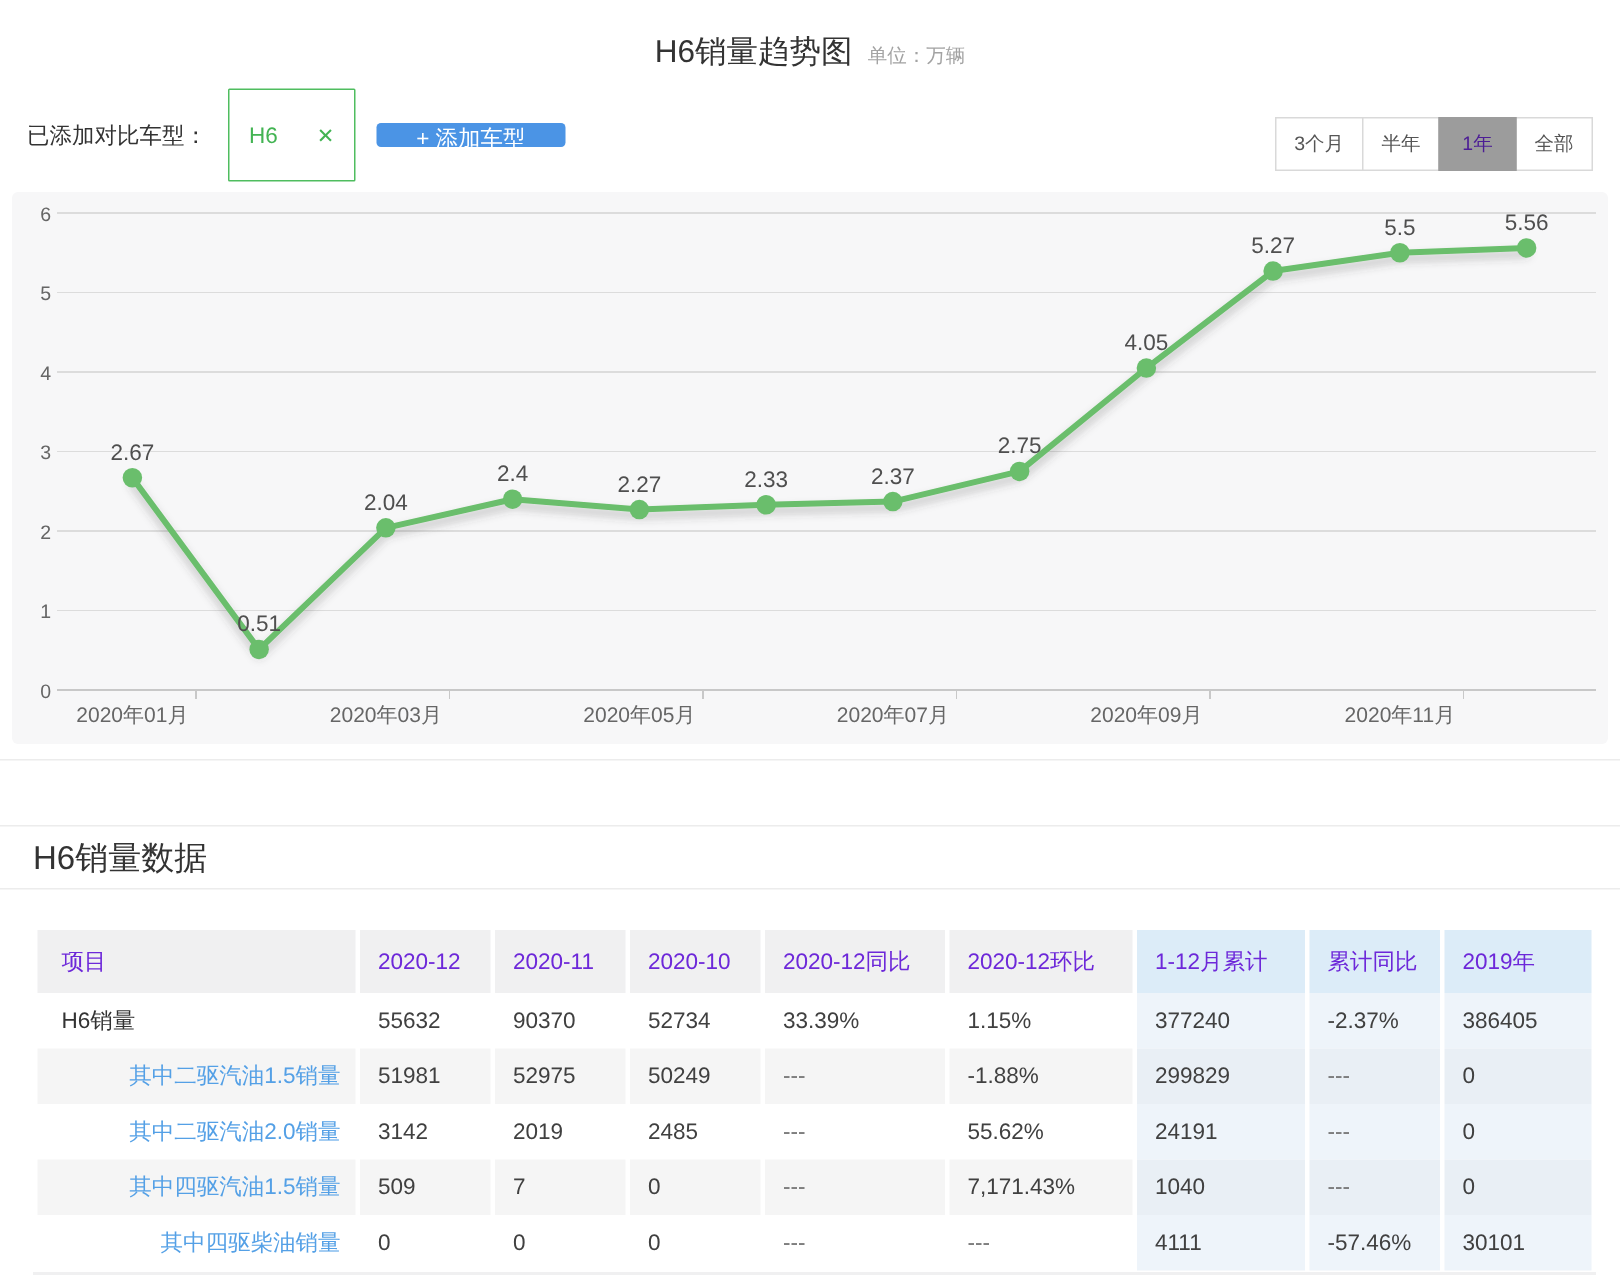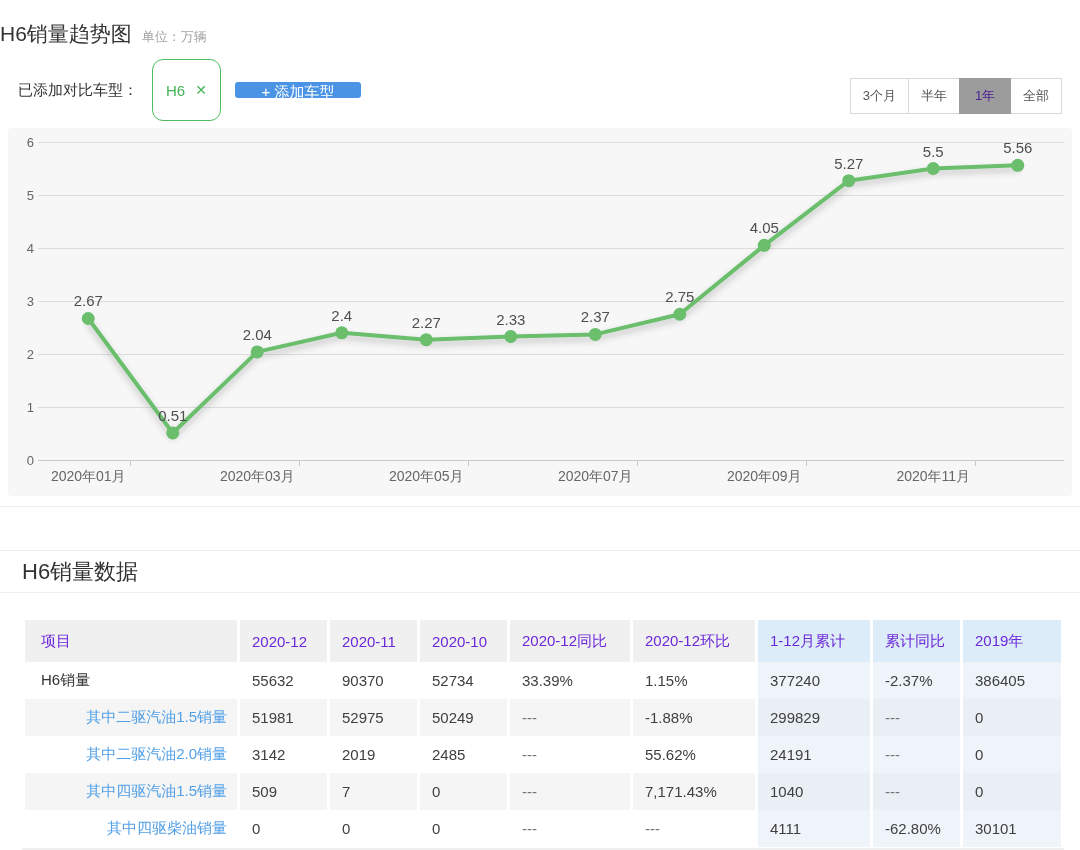--- a/index.html
+++ b/index.html
@@ -4,29 +4,29 @@
 <style>
   html,body{margin:0;padding:0;}
   body{
     width:1080px;height:850px;position:relative;overflow:hidden;
     background:#ffffff;
     font-family:"Liberation Sans","DejaVu Sans",sans-serif;
     color:#333;
   }
   
   .page-header{position:absolute;top:20px;left:0;width:100%;
-    display:flex;align-items:baseline;gap:10px;}
+    display:flex;justify-content:center;align-items:baseline;gap:10px;}
   .page-title{font-size:21px;color:#333;}
   .unit-label{font-size:13px;color:#a3a3a3;}
   
   .toolbar{position:absolute;top:74px;left:18px;right:18px;height:32px;}
   .toolbar-left{display:flex;align-items:center;gap:14px;height:32px;}
   .added-label{font-size:15px;color:#333;}
-  .model-tag{display:inline-flex;align-items:center;gap:10px;
-    border:1px solid #4fbd5f;border-radius:11px;height:28px;padding:16px 13px;
+  .model-tag{display:inline-flex;align-items:center;gap:26px;
+    border:1px solid #4fbd5f;border-radius:1px;height:28px;padding:16px 13px;
     color:#43b453;font-size:15px;background:#fff;}
   .tag-close{cursor:pointer;font-size:14px;color:#43b453;line-height:1;}
   .add-btn{border:none;border-radius:3px;background:#4b94e5;color:#fff;
     font-size:15px;height:16px;width:126px;cursor:pointer;
     font-family:inherit;}
   .range-group{position:absolute;right:0;top:4px;display:flex;}
   .range-btn{border:1px solid #d9d9d9;background:#fff;color:#555;
     font-size:13px;height:36px;min-width:52px;padding:0 12px;margin-left:-1px;
     display:flex;align-items:center;justify-content:center;cursor:pointer;
     box-sizing:border-box;font-family:inherit;}
@@ -222,19 +222,19 @@
           <td class="hl ">0</td>
         </tr>
         <tr class="">
           <td class="row-label sub">其中四驱柴油销量</td>
           <td class="">0</td>
           <td class="">0</td>
           <td class="">0</td>
           <td class="dash">---</td>
           <td class="dash">---</td>
           <td class="hl ">4111</td>
-          <td class="hl ">-62.80%</td>
+          <td class="hl ">-57.46%</td>
           <td class="hl ">30101</td>
         </tr>
       </tbody>
   </table>
   <div class="peek-row"></div>
 </div>
 
 </body></html>

